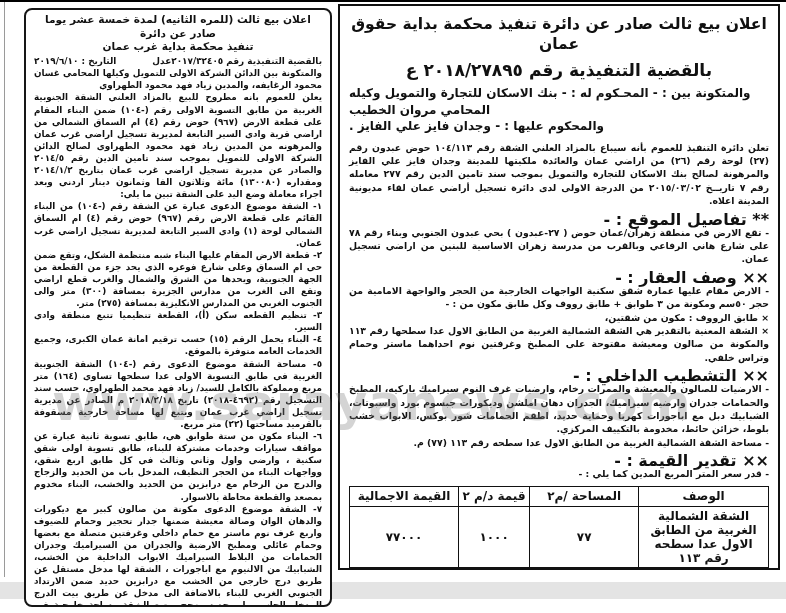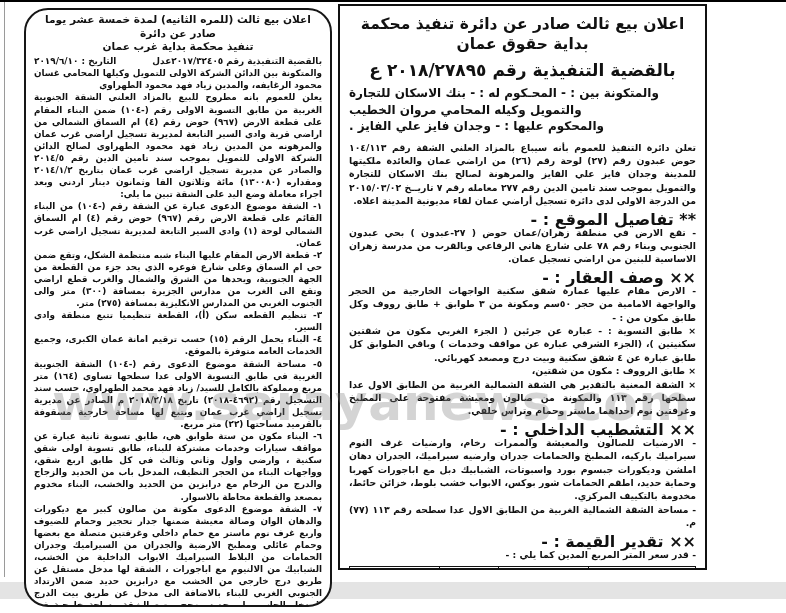--- a/index.html
+++ b/index.html
@@ -12,30 +12,30 @@
     font-family:"DejaVu Sans",sans-serif;
     color:#111;
   }
   .top-rule{position:absolute;top:0;left:0;width:786px;height:2px;background:#000;z-index:2;}
   .left-rule{position:absolute;top:2px;left:4px;width:1px;height:575px;background:#9a9a9a;z-index:0;}
   .gray-band{position:absolute;top:582px;left:0;width:786px;height:17px;background:#e4e4e4;z-index:0;}
 
   
   .panel-left{
     position:absolute;left:24px;top:8px;width:308px;height:599px;
-    border:2px solid #161616;border-radius:24px;background:#fff;
+    border:2px solid #161616;border-radius:8px;background:#fff;
     box-sizing:border-box;padding:3px 8px 2px 8px;z-index:1;overflow:hidden;
   }
   .lp-title{text-align:center;font-weight:bold;font-size:10.6px;line-height:13.6px;margin-bottom:1px;}
   .lp-caseline{display:flex;justify-content:space-between;font-weight:bold;font-size:8.9px;line-height:12.5px;}
   .lp-p{margin:0;font-size:8.8px;font-weight:bold;line-height:12.1px;text-align:justify;}
 
   
   .panel-right{
-    position:absolute;left:338px;top:4px;width:369px;height:566px;
+    position:absolute;left:338px;top:4px;width:442px;height:566px;
     border:2.5px solid #111;background:#fff;
     box-sizing:border-box;padding:5px 9px 4px 9px;z-index:1;overflow:hidden;
   }
   .rp-title{text-align:center;font-weight:bold;font-size:15.5px;line-height:20px;margin-top:3px;}
   .rp-case{text-align:center;font-weight:bold;font-size:17px;line-height:19px;margin:7px 0 5px 0;}
   .rp-party{font-weight:bold;font-size:12px;line-height:16.5px;text-align:left;}
   .rp-p{margin:0;font-size:9.3px;font-weight:bold;line-height:13.4px;text-align:justify;}
   .rp-head{font-size:16px;font-weight:bold;line-height:13px;margin-top:5px;}
   .rp-gap{margin-top:6px;}
   table.val{width:100%;border-collapse:collapse;margin:5px 0 4px 0;}
@@ -90,21 +90,20 @@
     <div class="rp-case">بالقضية التنفيذية رقم ٢٠١٨/٢٧٨٩٥ ع</div>
     <div class="rp-party">والمتكونة بين : - المحـكوم له : - بنك الاسكان للتجارة والتمويل وكيله المحامي مروان الخطيب</div>
     <div class="rp-party">والمحكوم عليها : - وجدان فايز علي الفايز .</div>
     <p class="rp-p rp-gap">تعلن دائرة التنفيذ للعموم بأنه سيباع بالمزاد العلني الشقة رقم ١٠٤/١١٣ حوض عبدون رقم (٢٧) لوحة رقم (٢٦) من اراضي عمان والعائدة ملكيتها للمدينة وجدان فايز علي الفايز والمرهونة لصالح بنك الاسكان للتجارة والتمويل بموجب سند تامين الدين رقم ٢٧٧ معامله رقم ٧ تاريــخ ٢٠١٥/٠٣/٠٢ من الدرجة الاولى لدى دائرة تسجيل أراضي عمان لقاء مديونية المدينة اعلاه.</p>
 
     <div class="rp-head">** تفاصيل الموقع : -</div>
     <p class="rp-p">- تقع الارض في منطقة زهران/عمان حوض ( ٢٧-عبدون ) بحي عبدون الجنوبي وبناء رقم ٧٨ على شارع هاني الرفاعي وبالقرب من مدرسة زهران الاساسية للبنين من اراضي تسجيل عمان.</p>
 
     <div class="rp-head">×× وصف العقار : -</div>
     <p class="rp-p">- الارض مقام عليها عمارة شقق سكنية الواجهات الخارجية من الحجر والواجهة الامامية من حجر ٥٠سم ومكونة من ٣ طوابق + طابق رووف وكل طابق مكون من : -</p>
-    <p class="rp-p">× طابق التسوية : - عبارة عن جرئين ( الجزء الغربي مكون من شقتين سكنيتين )، (الجزء الشرقي عبارة عن مواقف وخدمات ) وباقي الطوابق كل طابق عبارة عن ٤ شقق سكنية وبيت درج ومصعد كهربائي.</p>
     <p class="rp-p">× طابق الرووف : مكون من شقتين،</p>
     <p class="rp-p">× الشقة المعنية بالتقدير هي الشقة الشمالية الغربية من الطابق الاول عدا سطحها رقم ١١٣ والمكونة من صالون ومعيشة مفتوحة على المطبخ وغرفتين نوم احداهما ماستر وحمام وتراس خلفي.</p>
 
     <div class="rp-head">×× التشطيب الداخلي : -</div>
     <p class="rp-p">- الارضيات للصالون والمعيشة والممرات رخام، وارضيات غرف النوم سيراميك باركيه، المطبخ والحمامات جدران وارضيه سيراميك، الجدران دهان املشن وديكورات جبسوم بورد واسبوتات، الشبابيك دبل مع اباجورات كهربا وحماية حديد، اطقم الحمامات شور بوكس، الابواب خشب بلوط، خزائن حائط، مخدومة بالتكييف المركزي.</p>
     <p class="rp-p">- مساحة الشقة الشمالية الغربية من الطابق الاول عدا سطحه رقم ١١٣ (٧٧) م.</p>
 
     <div class="rp-head">×× تقدير القيمة : -</div>
     <p class="rp-p">- قدر سعر المتر المربع المدين كما يلي : -</p>
 

